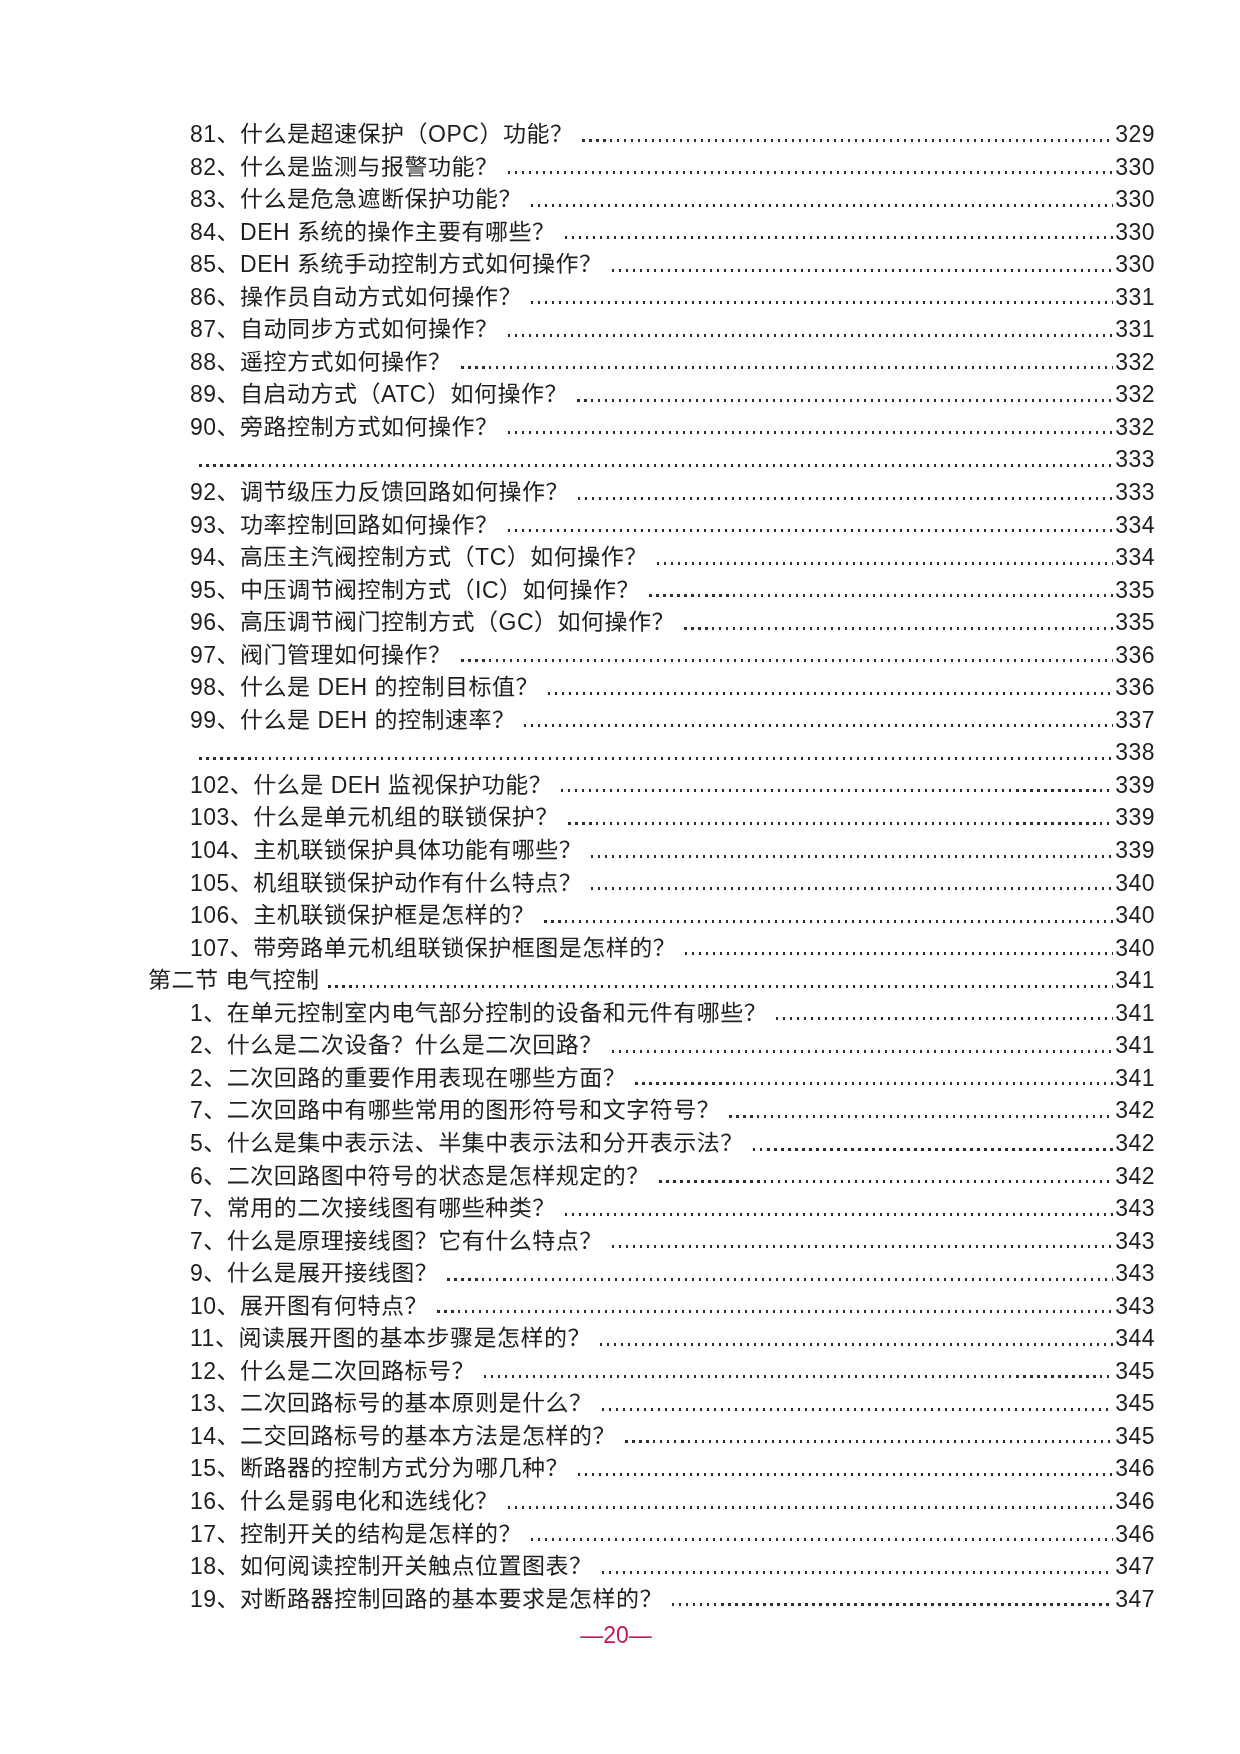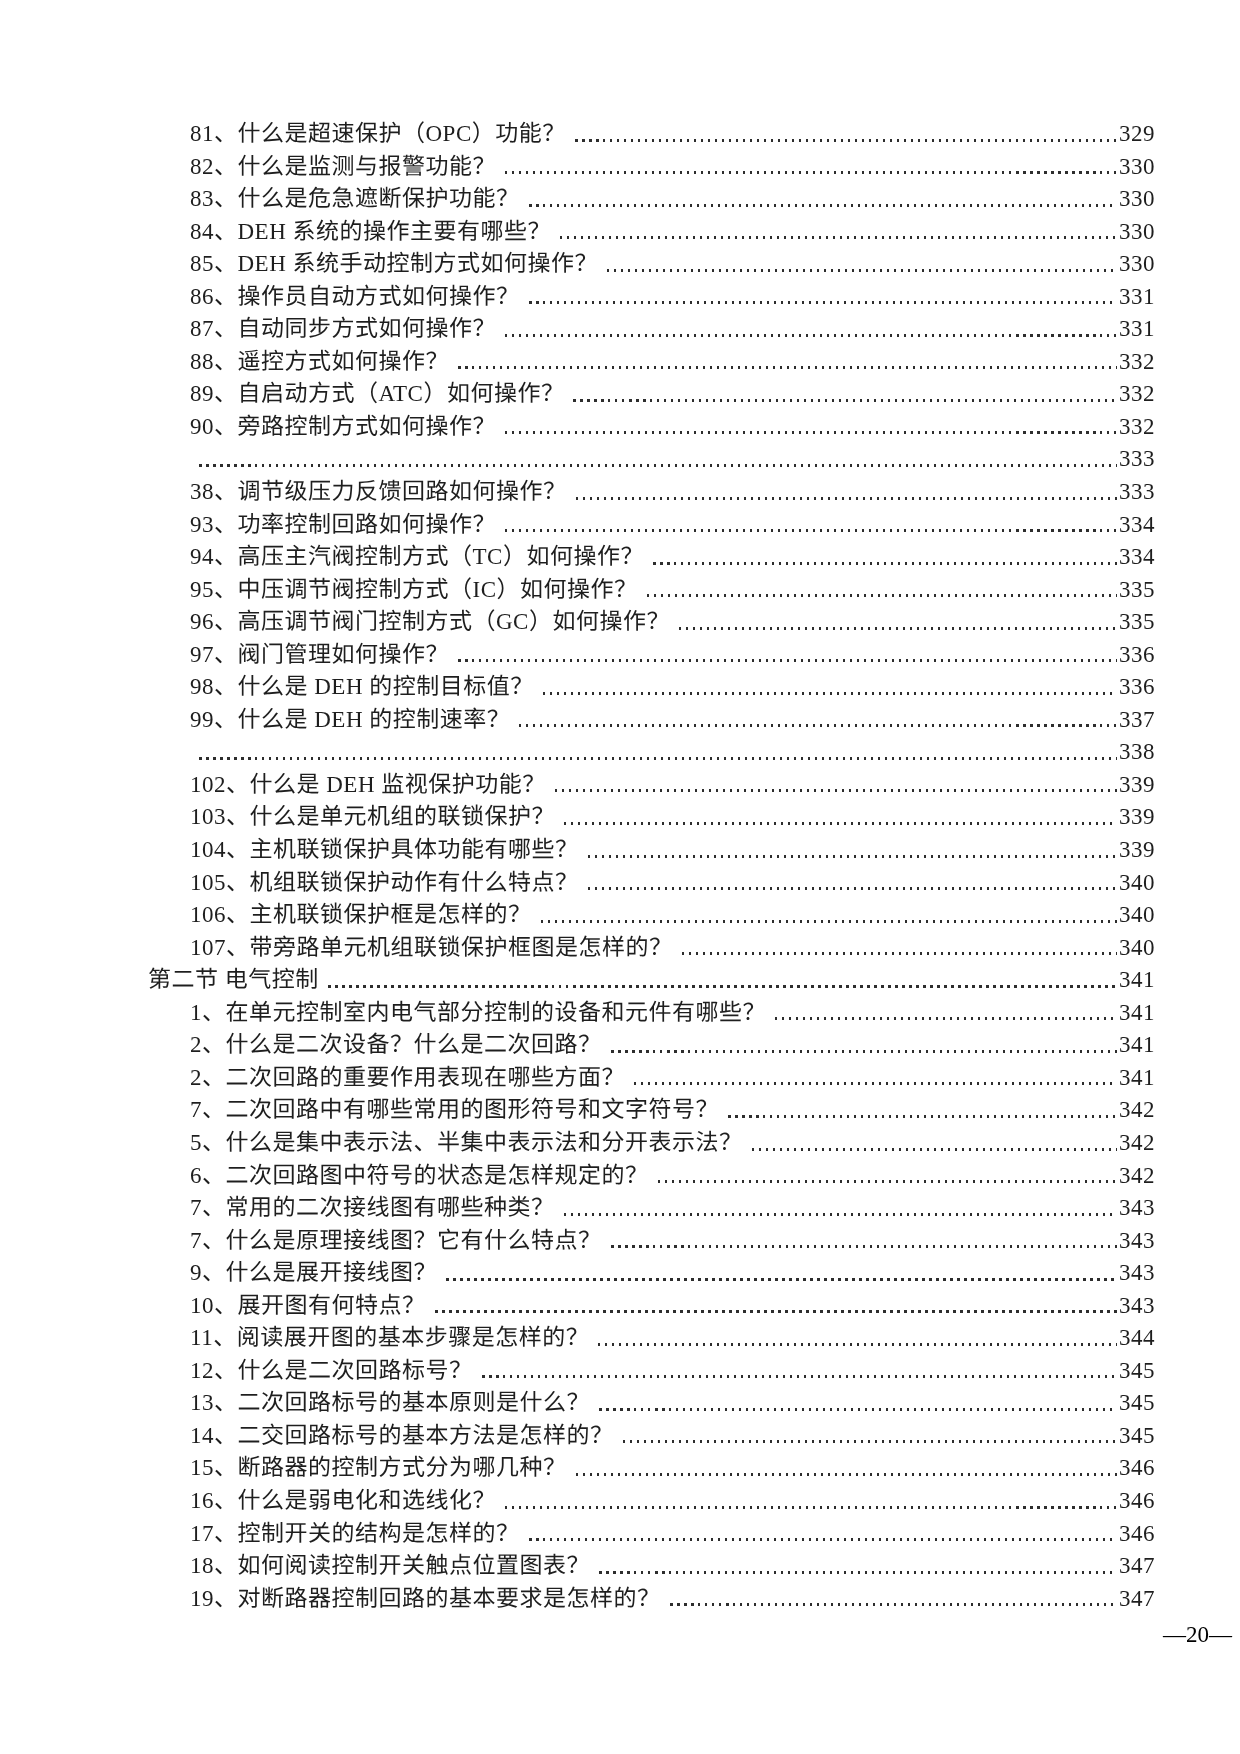--- a/index.html
+++ b/index.html
@@ -6,21 +6,21 @@
     margin: 0;
     padding: 0;
     background: #e8e8e8;
   }
   .page {
     position: relative;
     width: 1240px;
     height: 1754px;
     margin: 0 auto;
     background: #ffffff;
-    font-family: Liberation Serif, serif;
+    font-family: Liberation Sans, sans-serif;
     color: #1e1e1e;
     overflow: hidden;
   }
   .toc {
     position: absolute;
     left: 148px;
     top: 118px;
     width: 1007px; 
   }
   .toc-row {
@@ -55,24 +55,24 @@
   }
   .toc-page-num {
     white-space: nowrap;
     letter-spacing: 0.5px;
   }
   .page-footer {
     position: absolute;
     left: 0;
     right: 8px;
     top: 1620px;
-    text-align: right;
+    text-align: center;
     font-size: 23px;
     line-height: 30px;
-    color: #000000;
+    color: #be185d;
   }
 </style>
 </head>
 <body>
 
 <div class="page">
   <div class="toc" id="toc-list">
   <div class="toc-row entry">
     <span class="toc-label">81、什么是超速保护（OPC）功能？</span>
     <span class="dot-leader"></span>
@@ -132,21 +132,21 @@
     <span class="dot-leader"></span>
     <span class="toc-page-num">332</span>
   </div>
 
   <div class="toc-row entry">
     <span class="dot-leader"></span>
     <span class="toc-page-num">333</span>
   </div>
 
   <div class="toc-row entry">
-    <span class="toc-label">38、调节级压力反馈回路如何操作？</span>
+    <span class="toc-label">92、调节级压力反馈回路如何操作？</span>
     <span class="dot-leader"></span>
     <span class="toc-page-num">333</span>
   </div>
 
   <div class="toc-row entry">
     <span class="toc-label">93、功率控制回路如何操作？</span>
     <span class="dot-leader"></span>
     <span class="toc-page-num">334</span>
   </div>
 

